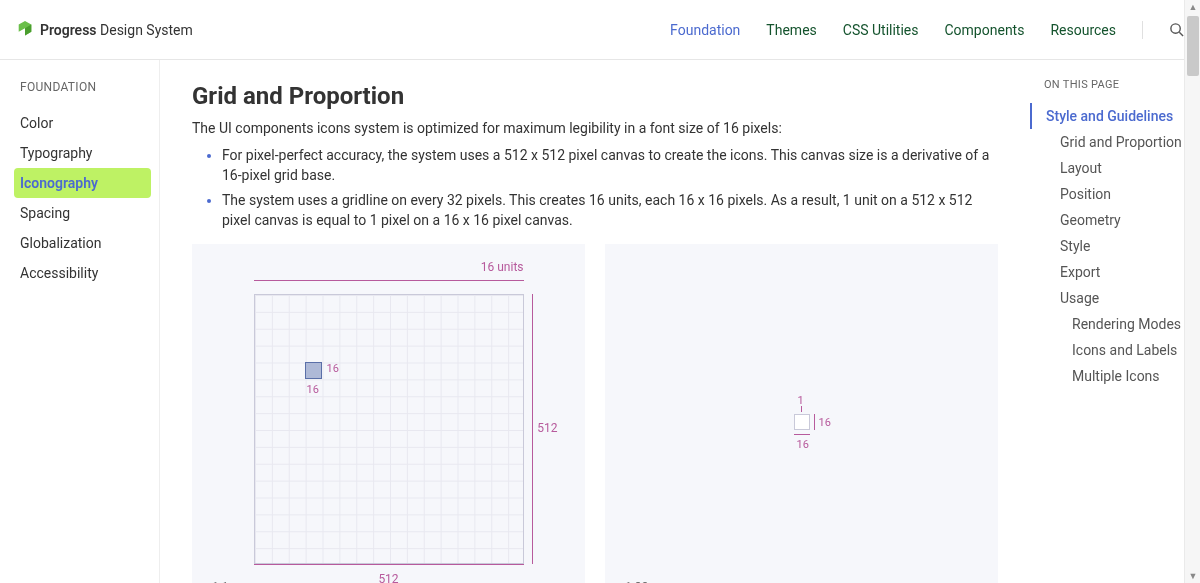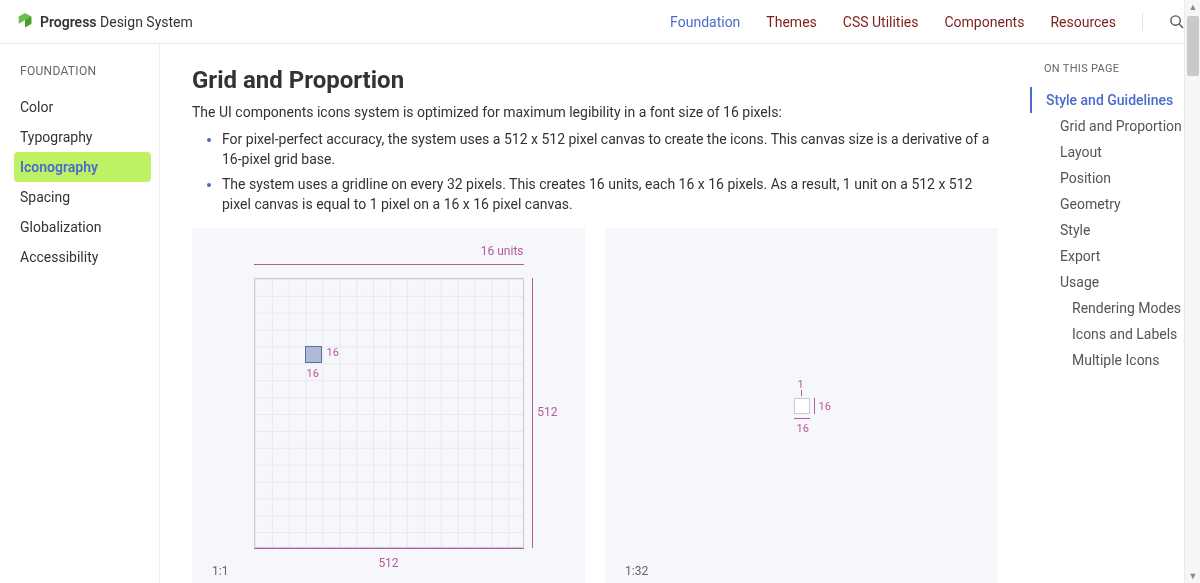--- a/index.html
+++ b/index.html
@@ -1,22 +1,22 @@
 <!DOCTYPE html>
 <html><head>
 <meta charset="utf-8">
 <style>
 *{box-sizing:border-box;margin:0;padding:0}
 body{font-family:-apple-system,BlinkMacSystemFont,"Segoe UI",Roboto,Helvetica,Arial,sans-serif;font-size:14px;color:#333;background:#fff}
-.header{height:44px;border-bottom:1px solid #e6e6e6;display:flex;align-items:center;padding:0 16px;justify-content:space-between}
+.header{height:60px;border-bottom:1px solid #e6e6e6;display:flex;align-items:center;padding:0 16px;justify-content:space-between}
 .logo{display:flex;align-items:center;gap:6px;font-size:14px;color:#333}
 .logo-mark{width:18px;height:18px}
 .logo-text b{font-weight:600}
 .topnav{display:flex;align-items:center;gap:26px;font-size:14px}
-.topnav a{color:#7f1d1d;text-decoration:none;cursor:pointer}
+.topnav a{color:#14532d;text-decoration:none;cursor:pointer}
 .topnav a.active{color:#4b6acf}
 .topnav-sep{width:1px;height:18px;background:#e0e0e0}
 .search-icon{width:15px;height:15px;cursor:pointer}
 .layout{display:flex;min-height:calc(583px - 44px)}
 .sidebar{width:160px;padding:20px 0 0 20px;border-right:1px solid #eee}
 .sidebar-title{font-size:12px;letter-spacing:.3px;color:#666;margin-bottom:14px}
 .sidebar-item{display:block;padding:7px 10px 7px 0;font-size:14px;color:#333;text-decoration:none;cursor:pointer;border-radius:4px;margin-right:8px}
 .sidebar-item.active{color:#4b6acf;font-weight:600;background:#bef264;padding-left:6px;margin-left:-6px}
 .main{flex:1;padding:22px 32px;overflow:auto;position:relative}
 .page-title{font-size:24px;font-weight:700;margin-bottom:10px}

